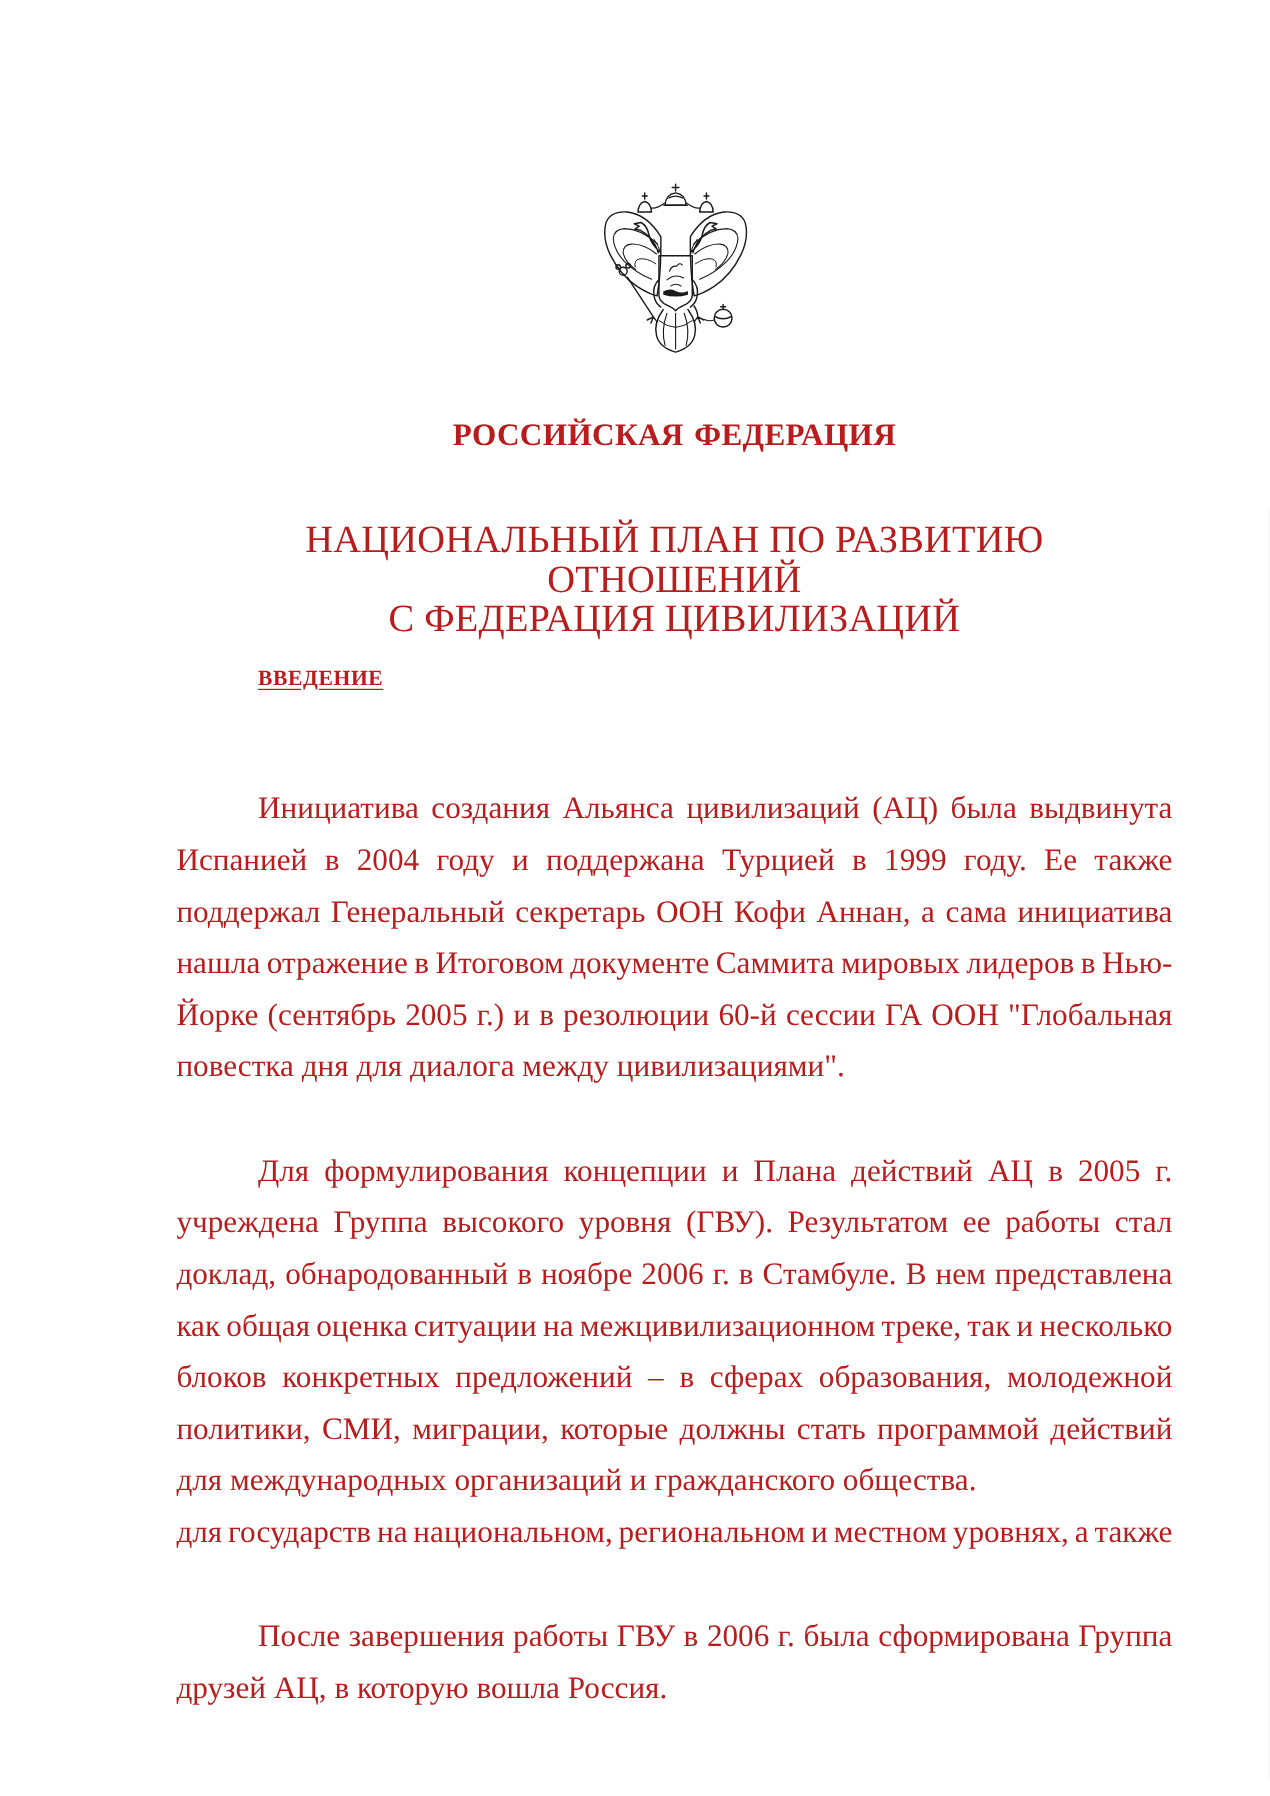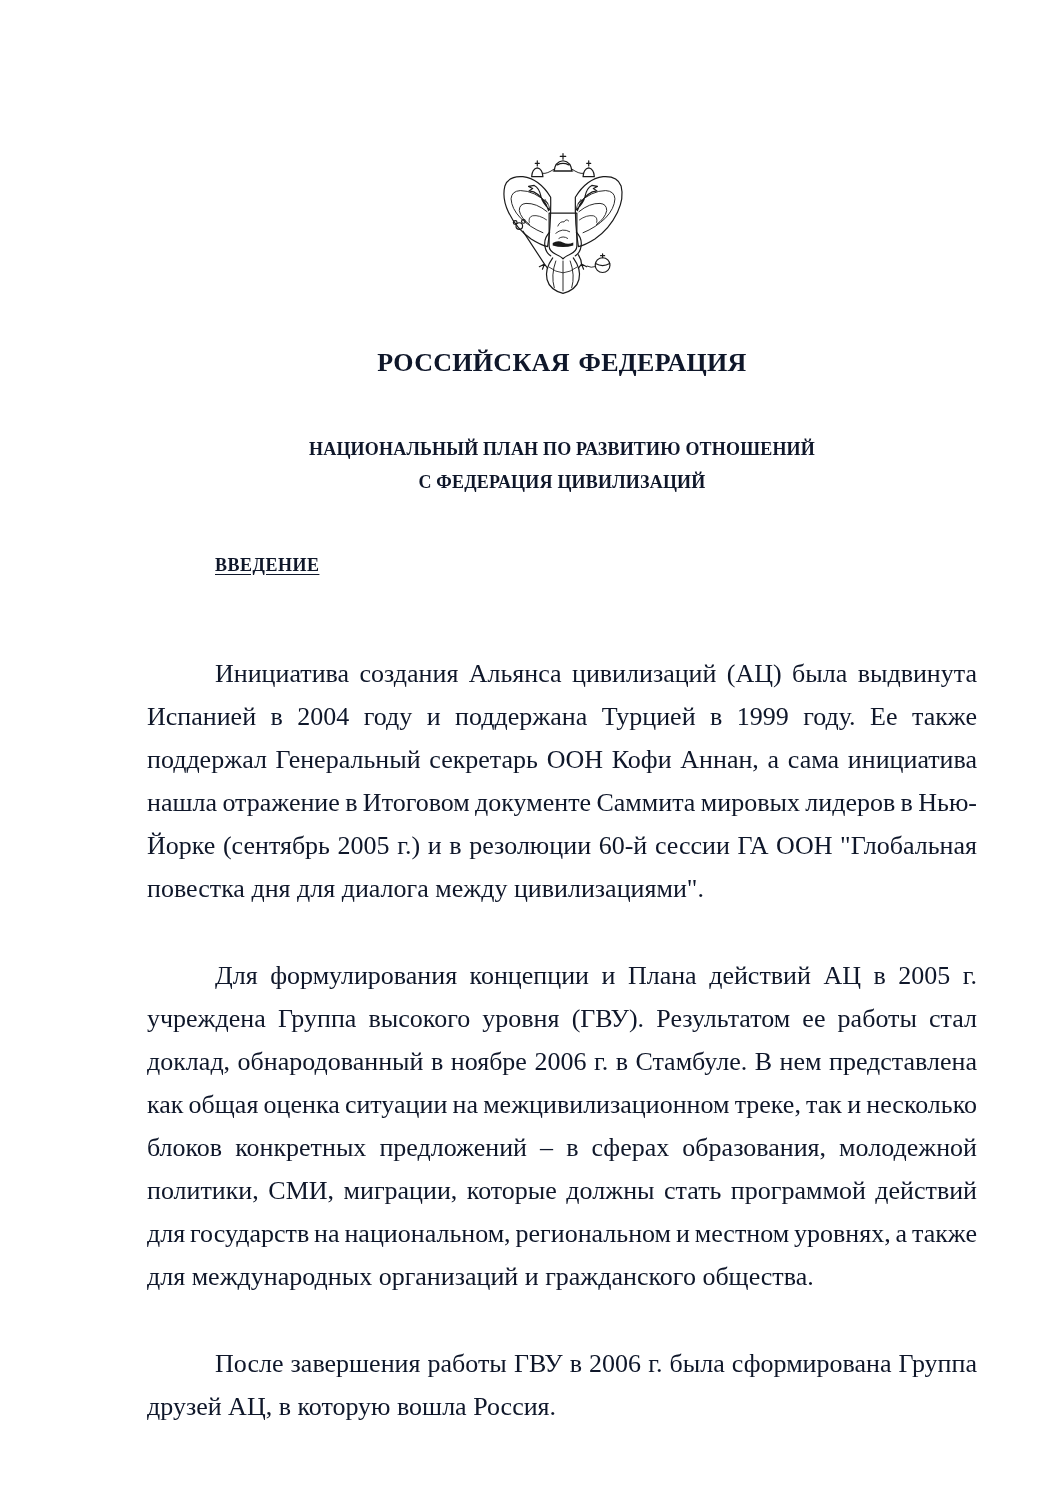--- a/index.html
+++ b/index.html
@@ -3,21 +3,21 @@
 <meta charset="utf-8">
 <title>Document</title>
 <style>
   html, body { margin: 0; padding: 0; background: #e8e8e8; }
   .page {
     position: relative;
     width: 1058px;
     height: 1497px;
     margin: 0 auto;
     background: #ffffff;
-    color: #0f172a;
+    color: #b91c1c;
     font-family: "Liberation Serif", "DejaVu Serif", serif;
     overflow: hidden;
   }
   .emblem {
     position: absolute;
     left: 496px;
     top: 152px;
     width: 134px;
     height: 145px;
   }
@@ -33,22 +33,22 @@
     letter-spacing: 0.3px;
     word-spacing: 2px;
     line-height: 30px;
   }
   .doc-title {
     position: absolute;
     left: 147px;
     top: 433px;
     width: 830px;
     text-align: center;
-    font-size: 18px;
-    font-weight: 700;
+    font-size: 32px;
+    font-weight: 400;
     letter-spacing: 0.2px;
     line-height: 33px;
   }
   .section-heading {
     position: absolute;
     left: 215px;
     top: 550px;
     font-size: 18px;
     font-weight: 700;
     letter-spacing: 0.5px;
@@ -152,22 +152,22 @@
         <div class="tline">Йорке (сентябрь 2005 г.) и в резолюции 60-й сессии ГА ООН "Глобальная</div>
         <div class="tline last">повестка дня для диалога между цивилизациями".</div>
       </div>
       <div>
         <div class="tline first">Для формулирования концепции и Плана действий АЦ в 2005 г.</div>
         <div class="tline">учреждена Группа высокого уровня (ГВУ). Результатом ее работы стал</div>
         <div class="tline">доклад, обнародованный в ноябре 2006 г. в Стамбуле. В нем представлена</div>
         <div class="tline">как общая оценка ситуации на межцивилизационном треке, так и несколько</div>
         <div class="tline">блоков конкретных предложений – в сферах образования, молодежной</div>
         <div class="tline">политики, СМИ, миграции, которые должны стать программой действий</div>
+        <div class="tline last">для международных организаций и гражданского общества.</div>
         <div class="tline">для государств на национальном, региональном и местном уровнях, а также</div>
-        <div class="tline last">для международных организаций и гражданского общества.</div>
       </div>
       <div>
         <div class="tline first">После завершения работы ГВУ в 2006 г. была сформирована Группа</div>
         <div class="tline last">друзей АЦ, в которую вошла Россия.</div>
       </div>
     </div>
 
 </div>
 
 </body></html>

